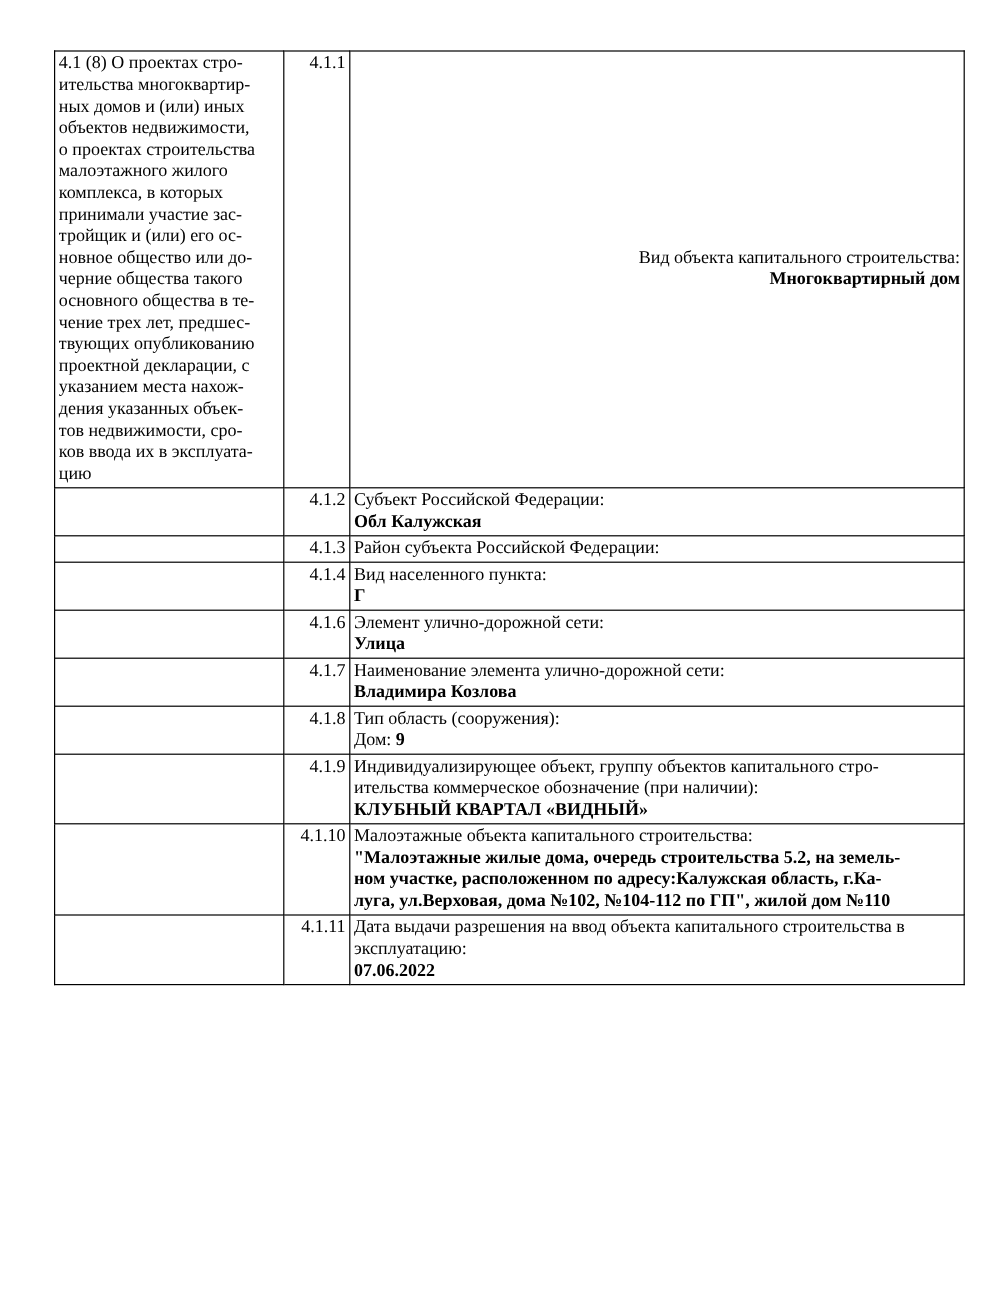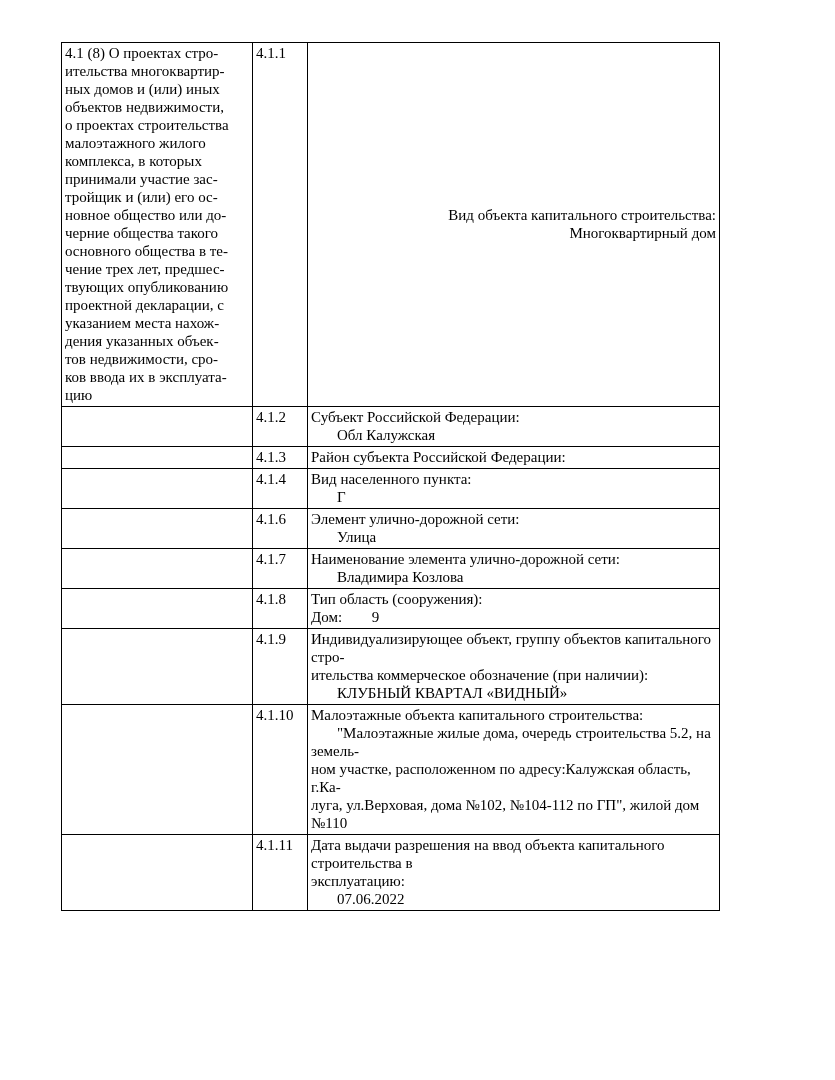--- a/index.html
+++ b/index.html
@@ -10,42 +10,42 @@
   .page {
     position: relative;
     width: 835px;
     height: 1080px;
     background: #ffffff;
     font-family: "Liberation Serif", serif;
     color: #000000;
   }
   table.decl {
     position: absolute;
-    left: 61px;
+    left: 45px;
     top: 42px;
-    width: 659px;
+    width: 759px;
     border-collapse: collapse;
     table-layout: fixed;
   }
   table.decl td {
     border: 1px solid #000000;
     font-size: 15px;
     line-height: 18px;
     padding: 1px 3px 2px 3px;
     vertical-align: top;
     overflow: hidden;
   }
   td.c1 { width: 184px; }
-  td.c2 { width: 48px; vertical-align: middle; }
+  td.c2 { width: 48px; vertical-align: middle; text-align: right; }
   td.c3 { }
   td.c3.mid { vertical-align: middle; text-align: right; }
   .prewrap { white-space: pre-line; }
   .field-label { font-weight: normal; }
   .field-value { font-weight: normal; }
-  .field-value b { font-weight: normal; margin-left: 26px; }
+  .field-value b { font-weight: bold; }
 </style>
 </head>
 <body>
 
 <div class="page">
   <table class="decl">
     <tbody id="decl-body">
         <tr>
     <td class="c1 prewrap">4.1 (8) О проектах стро-
 ительства многоквартир-

